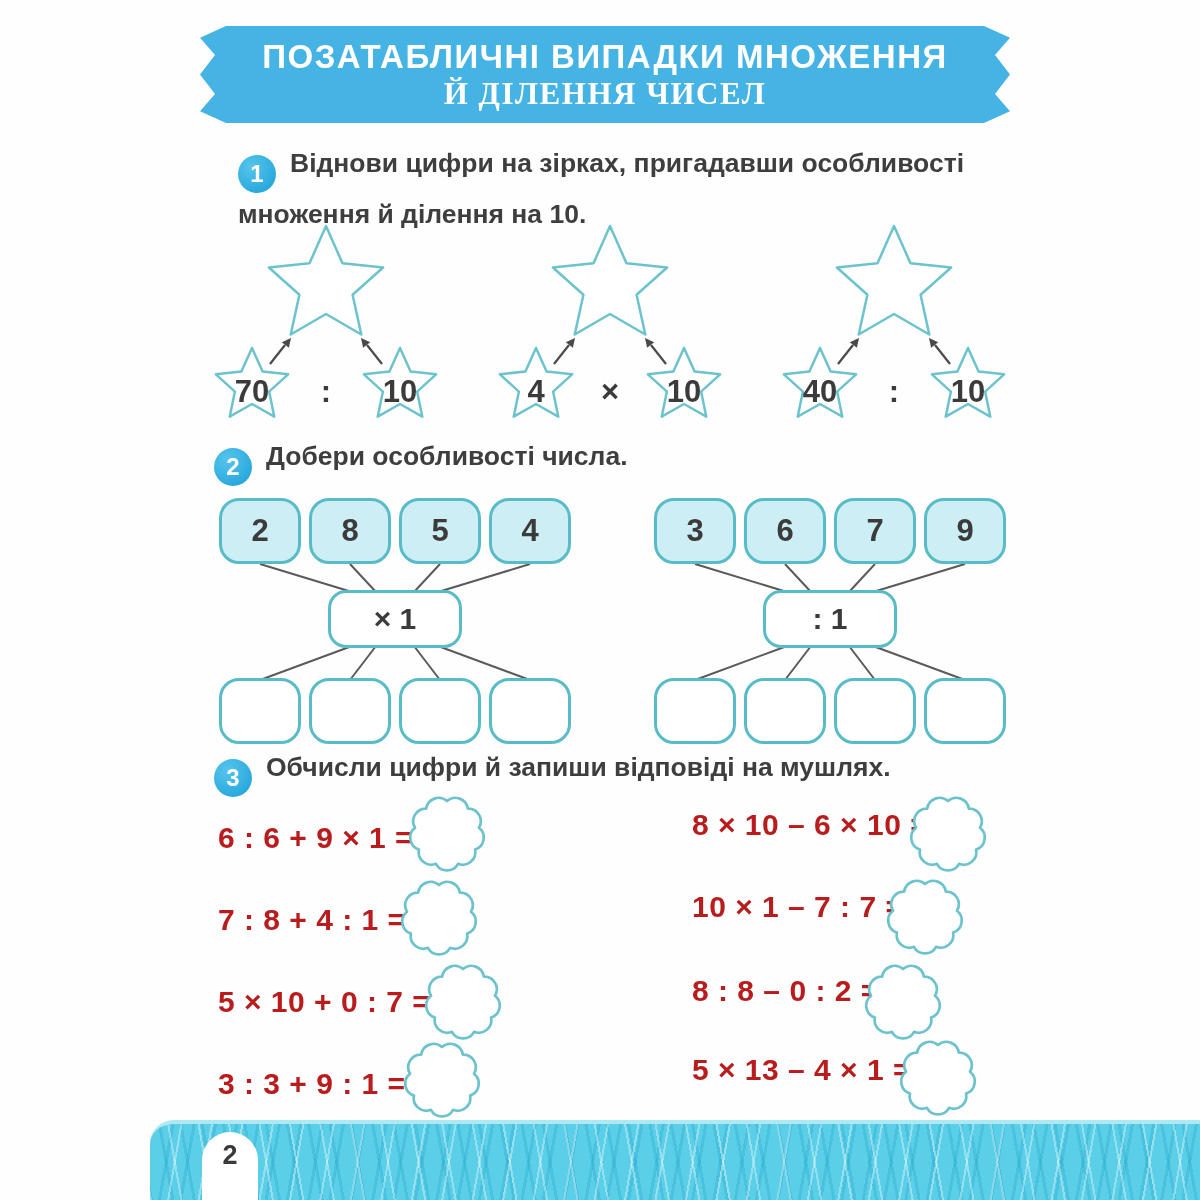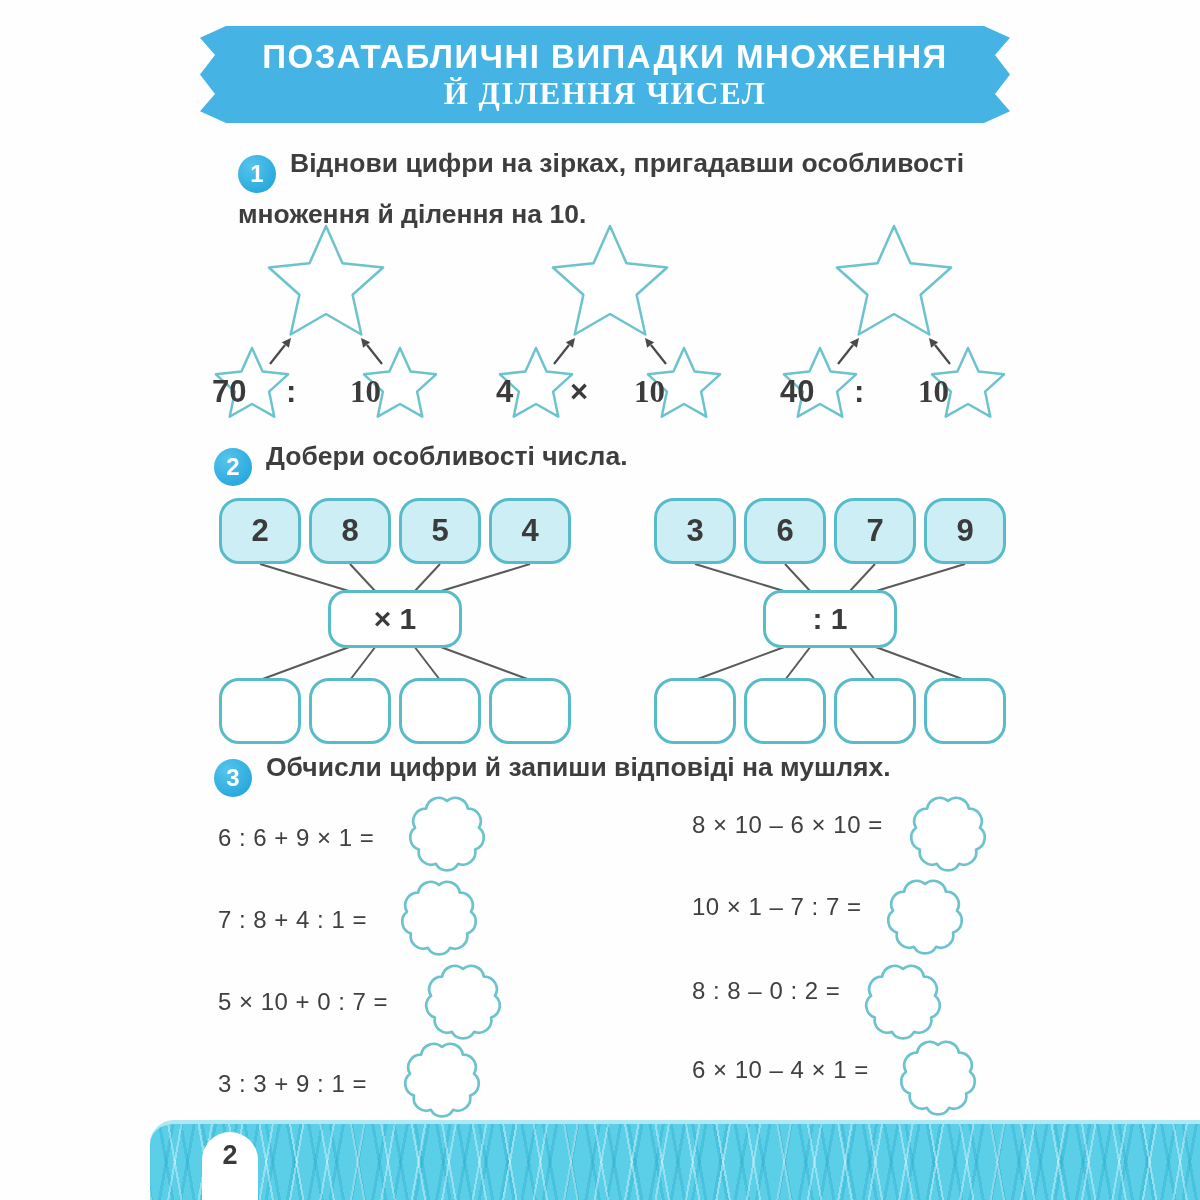--- a/index.html
+++ b/index.html
@@ -27,39 +27,39 @@
     color:#fff;font-size:24px;font-weight:bold;align-items:center;justify-content:center;
     margin-right:14px;vertical-align:-10px;
   }
   
   .stars{position:absolute;left:190px;top:214px;width:840px;height:222px;display:flex;justify-content:space-between;}
   .star-group{position:relative;width:272px;height:222px;}
   .sg-svg{position:absolute;left:0;top:0;width:272px;height:222px;}
   .star{fill:#ffffff;stroke:#6cc3cd;stroke-width:2.5;stroke-linejoin:round;}
   .arrow-line{stroke:#4a4a4a;stroke-width:2.2;}
   .arrow-head{fill:#4a4a4a;}
-  .s-num,.s-op{position:absolute;top:160px;width:80px;height:36px;line-height:36px;
+  .s-num,.s-op{position:absolute;top:160px;width:80px;height:36px;line-height:36px;text-align:center;
     font-size:31px;font-weight:600;color:#3b3b3b;}
-  .s-left{left:22px;} .s-right{left:160px;font-family:Liberation Serif, serif;} .s-op{left:96px;}
+  .s-left{left:22px;} .s-right{left:170px;} .s-op{left:96px;}
   
   .diagram{position:absolute;top:492px;width:412px;height:258px;}
   #diag-left{left:205px;} #diag-right{left:640px;}
   .d-lines{position:absolute;left:0;top:0;width:412px;height:258px;}
   .d-lines line{stroke:#5a5a5a;stroke-width:2;}
   .dbox{position:absolute;width:82px;height:66px;border:3px solid #58bcc8;border-radius:20px;box-sizing:border-box;
     display:flex;align-items:center;justify-content:center;font-size:31px;font-weight:600;color:#3b3b3b;}
   .dbox.filled{background:#cdeef4;}
   .dbox.empty{background:#ffffff;}
   .row-top{top:6px;} .row-bottom{top:186px;}
   .c1{left:14px;} .c2{left:104px;} .c3{left:194px;} .c4{left:284px;}
   .dmid{position:absolute;left:123px;top:98px;width:134px;height:58px;background:#fff;
     border:3px solid #58bcc8;border-radius:18px;box-sizing:border-box;
     display:flex;align-items:center;justify-content:center;font-size:30px;font-weight:600;color:#3b3b3b;}
   
-  .expr{position:absolute;height:40px;line-height:40px;font-size:24px;font-weight:400;color:#404040;letter-spacing:.5px;white-space:nowrap;}
+  .expr{position:absolute;height:40px;line-height:40px;font-size:30px;font-weight:700;color:#b91c1c;letter-spacing:.5px;white-space:nowrap;}
   .shell{position:absolute;width:90px;height:81px;}
   .shell path{fill:#ffffff;stroke:#6cc3cd;stroke-width:3;stroke-linejoin:round;}
   
   .water{
     position:absolute;left:150px;top:1120px;width:1050px;height:80px;box-sizing:border-box;
     border-top-left-radius:24px;border-top:4px solid #aee8f3;
     background-color:#5bcfe8;
     background-image:
       repeating-linear-gradient(100deg,rgba(255,255,255,.35) 0 2px,transparent 2px 30px),
       repeating-linear-gradient(80deg,rgba(255,255,255,.35) 0 2px,transparent 2px 30px),
@@ -206,21 +206,21 @@
 <div class="expr" style="left:692px;top:887px">10 × 1 – 7 : 7 =</div>
 <svg class="shell" style="left:880px;top:875px" viewBox="0 0 100 90">
     <path d="M50,10 A14 14 0 0 1 73.1,18.4 A14 14 0 0 1 85.5,39.7 A14 14 0 0 1 81.2,64 A14 14 0 0 1 62.3,79.8 A14 14 0 0 1 37.7,79.8 A14 14 0 0 1 18.8,64 A14 14 0 0 1 14.5,39.7 A14 14 0 0 1 26.9,18.4 A14 14 0 0 1 50,10 Z"></path>
   </svg>
 
 <div class="expr" style="left:692px;top:971px">8 : 8 – 0 : 2 =</div>
 <svg class="shell" style="left:858px;top:960px" viewBox="0 0 100 90">
     <path d="M50,10 A14 14 0 0 1 73.1,18.4 A14 14 0 0 1 85.5,39.7 A14 14 0 0 1 81.2,64 A14 14 0 0 1 62.3,79.8 A14 14 0 0 1 37.7,79.8 A14 14 0 0 1 18.8,64 A14 14 0 0 1 14.5,39.7 A14 14 0 0 1 26.9,18.4 A14 14 0 0 1 50,10 Z"></path>
   </svg>
 
-<div class="expr" style="left:692px;top:1050px">6 × 10 – 4 × 1 =</div>
+<div class="expr" style="left:692px;top:1050px">5 × 13 – 4 × 1 =</div>
 <svg class="shell" style="left:893px;top:1036px" viewBox="0 0 100 90">
     <path d="M50,10 A14 14 0 0 1 73.1,18.4 A14 14 0 0 1 85.5,39.7 A14 14 0 0 1 81.2,64 A14 14 0 0 1 62.3,79.8 A14 14 0 0 1 37.7,79.8 A14 14 0 0 1 18.8,64 A14 14 0 0 1 14.5,39.7 A14 14 0 0 1 26.9,18.4 A14 14 0 0 1 50,10 Z"></path>
   </svg>
 
 <div class="water">
   <div class="page-tab">
     <span>2</span>
   </div>
 </div>
 

